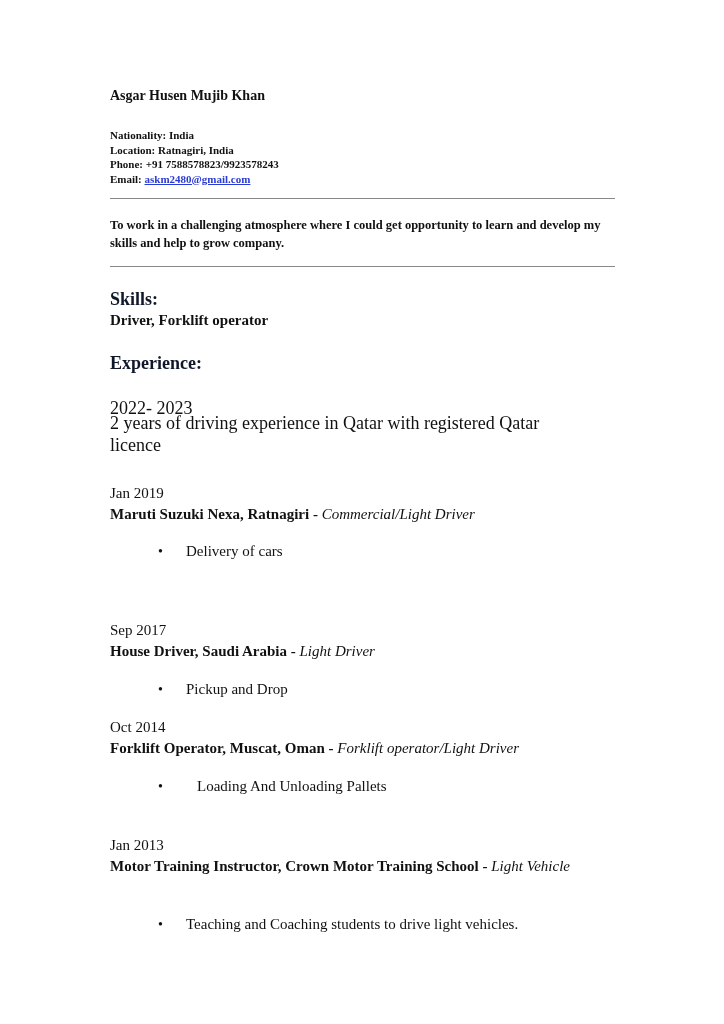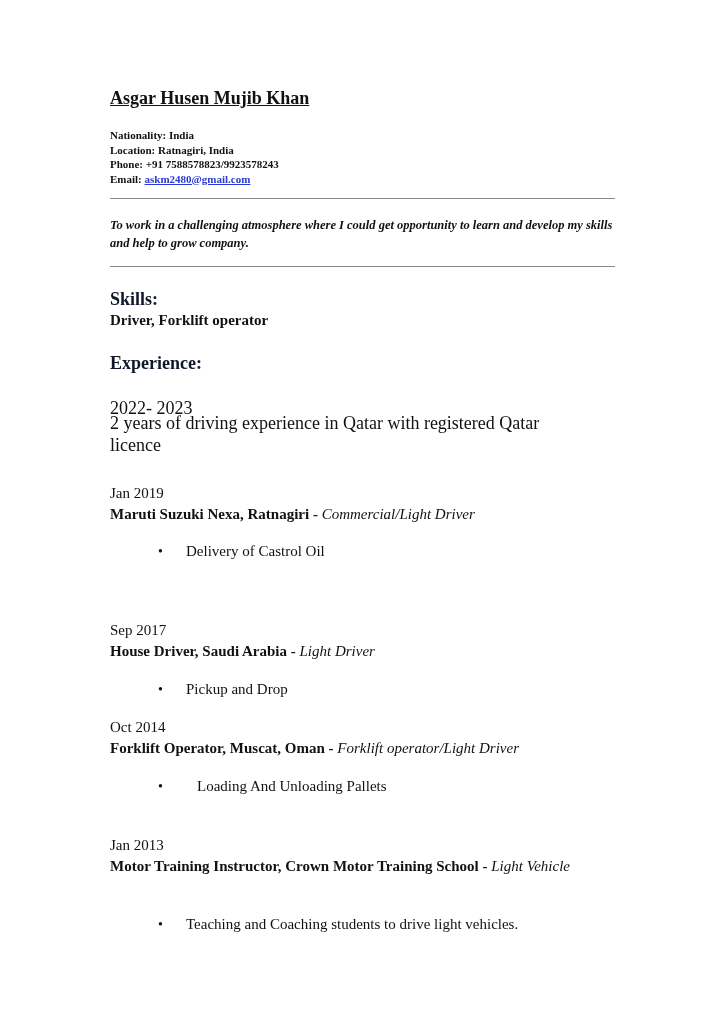--- a/index.html
+++ b/index.html
@@ -1,23 +1,23 @@
 <!DOCTYPE html>
 <html><head>
 <meta charset="utf-8">
 <style>
   html, body { margin: 0; padding: 0; background: #ffffff; }
   body { width: 724px; height: 1024px; position: relative; overflow: hidden;
          font-family: "Liberation Serif", "DejaVu Serif", serif; color: #111; }
   .page { position: absolute; left: 110px; top: 0; width: 505px; }
-  .name { position: absolute; top: 88px; font-size: 18px; font-weight: bold; white-space: nowrap; text-decoration: underline; }
+  .name { position: absolute; top: 88px; font-size: 14px; font-weight: bold; white-space: nowrap; }
   .contact { position: absolute; top: 128px; font-size: 11px; font-weight: bold; line-height: 14.5px; }
   .contact a { color: #2a3bd1; text-decoration: underline; }
   .rule { position: absolute; left: 0; width: 505px; height: 0; border-top: 1.5px solid #888; }
-  .objective { position: absolute; top: 216px; width: 505px; font-size: 12.5px; font-weight: bold; line-height: 18px; font-style: italic; }
+  .objective { position: absolute; top: 216px; width: 505px; font-size: 12.5px; font-weight: bold; line-height: 18px; }
   .h2 { position: absolute; font-size: 18px; font-weight: bold; color: #0f172a; }
   .skills-text { position: absolute; top: 312px; font-size: 15px; font-weight: bold; }
   .big { position: absolute; font-size: 18px; line-height: 22px; width: 480px; }
   .date { position: absolute; font-size: 15px; }
   .role { position: absolute; font-size: 15px; font-weight: bold; line-height: 20px; width: 490px; }
   .role i { font-weight: normal; }
   ul { position: absolute; margin: 0; padding: 0; list-style: none; font-size: 15px; }
   ul li { position: relative; padding-left: 76px; line-height: 19.5px; }
   ul li::before { content: "•"; position: absolute; left: 48px; font-size: 14px; }
   ul.wide li { padding-left: 87px; }
@@ -43,21 +43,21 @@
   <div class="skills-text">Driver, Forklift operator</div>
 
   <div class="h2" style="top:353px">Experience:</div>
 
   <div class="big" style="top:397px">2022- 2023</div>
   <div class="big" style="top:412px">2 years of driving experience in Qatar with registered Qatar licence</div>
 
   <div class="date" style="top:485px">Jan 2019</div>
   <div class="role" style="top:504px"><span>Maruti Suzuki Nexa, Ratnagiri - </span><i>Commercial/Light Driver</i></div>
   <ul style="top:542px">
-    <li>Delivery of Castrol Oil</li>
+    <li>Delivery of cars</li>
   </ul>
 
   <div class="date" style="top:622px">Sep 2017</div>
   <div class="role" style="top:641px"><span>House Driver, Saudi Arabia - </span><i>Light Driver</i></div>
   <ul style="top:680px">
     <li>Pickup and Drop</li>
   </ul>
 
   <div class="date" style="top:719px">Oct 2014</div>
   <div class="role" style="top:738px"><span>Forklift Operator, Muscat, Oman - </span><i>Forklift operator/Light Driver</i></div>

